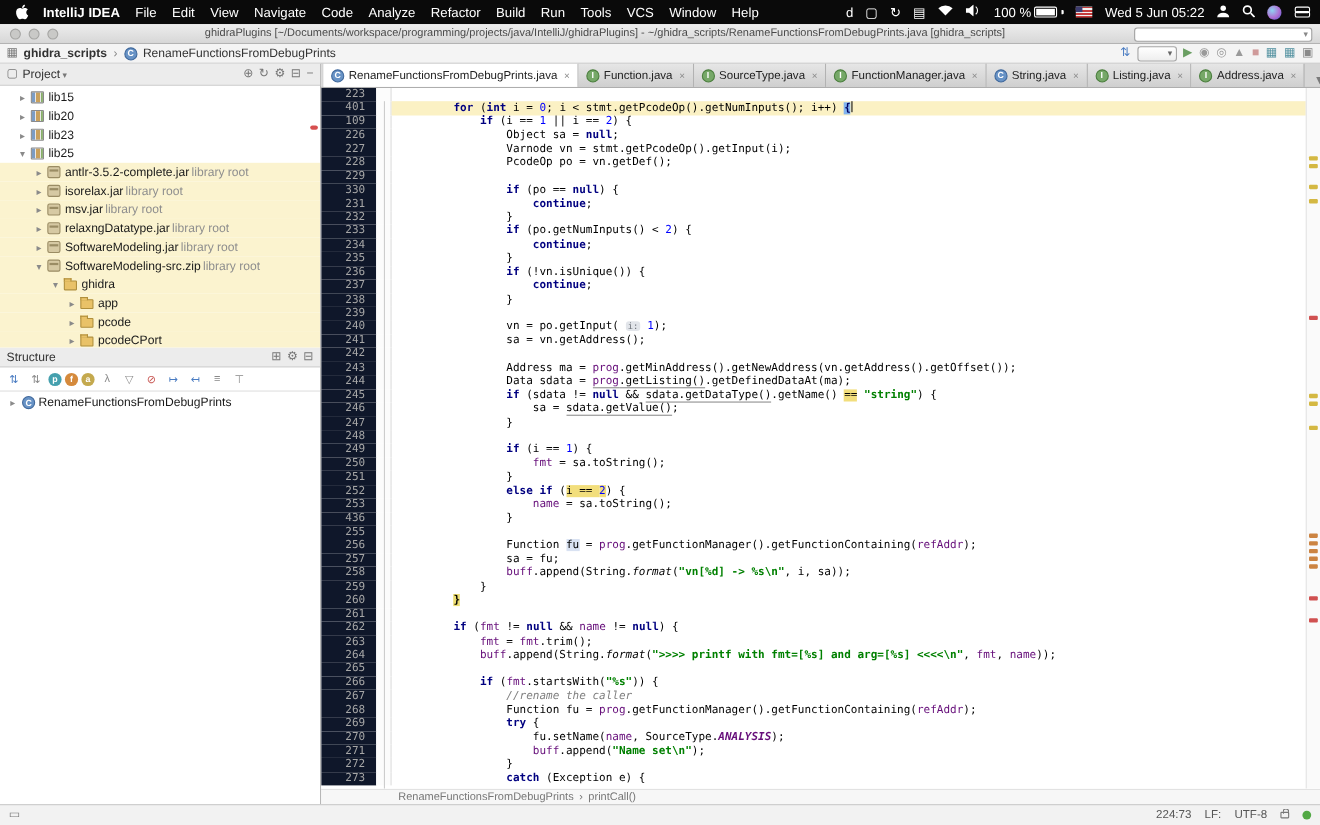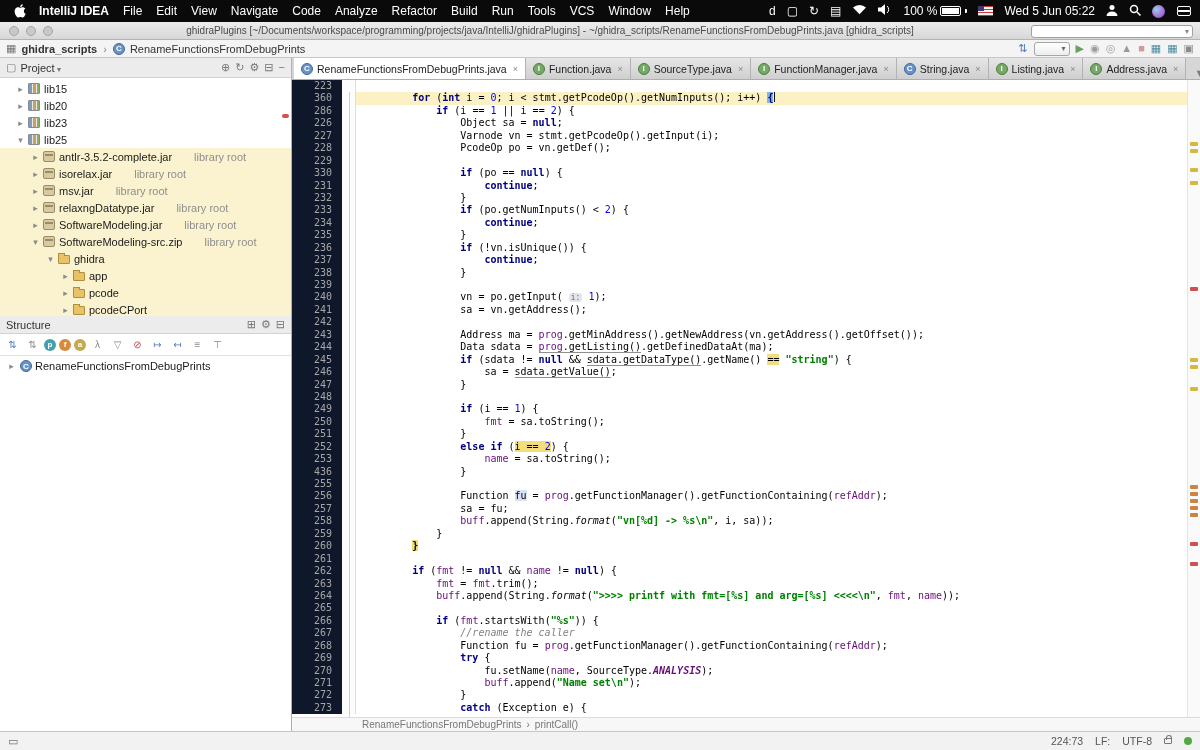--- a/index.html
+++ b/index.html
@@ -45,21 +45,21 @@
 .sidebar{width:292px;flex:none;border-right:1px solid #b0b0b0;display:flex;flex-direction:column;background:#fff}
 .phead,.shead{height:20px;background:#ececec;border-bottom:1px solid #d2d2d2;display:flex;align-items:center;font-size:11px;color:#333;padding:0 6px;gap:4px}
 .shead{height:18px}
 .head-icons{margin-left:auto;display:flex;gap:5px}
 .drop::after{content:" ▾";font-size:8px;color:#777}
 .tree{height:238px;overflow:hidden;position:relative;padding-top:2px}
 .trow{height:17px;display:flex;align-items:center;font-size:11px;color:#1a1a1a;white-space:nowrap}
 .trow.cream{background:#fbf3cf}
 .arrow{width:11px;color:#8a8a8a;font-size:9px;text-align:center;flex:none}
 .tlabel{margin-left:1px}
-.tsuffix{color:#8e8e8e;margin-left:22px}
+.tsuffix{color:#8e8e8e;margin-left:2px}
 .ticon{display:inline-block;width:12px;height:11px;margin:0 3px 0 2px;position:relative;flex:none}
 .ticon.lib{background:linear-gradient(90deg,#7b9cc4 0 3px,#e8e8e8 3px 4px,#c9a05c 4px 7px,#e8e8e8 7px 8px,#89b06a 8px 12px);border:1px solid #8a8a8a;border-radius:1px}
 .ticon.jar{background:#d6c9a3;border:1px solid #9a8c64;border-radius:2px}
 .ticon.jar::before{content:"";position:absolute;left:1px;right:1px;top:2px;height:2px;background:#9a8c64}
 .ticon.pkg{background:#e9c268;border:1px solid #b08f3c;border-radius:1px;height:9px;margin-top:2px}
 .ticon.pkg::before{content:"";position:absolute;top:-3px;left:-1px;width:5px;height:2px;background:#e9c268;border:1px solid #b08f3c;border-bottom:none}
 .pmark{position:absolute;right:2px;top:36px;width:7px;height:4px;border-radius:2px;background:#d64f4f}
 .stoolbar{height:22px;border-bottom:1px solid #e0e0e0;display:flex;align-items:center;gap:3px;padding:0 4px}
 .sicon{width:17px;height:16px;display:inline-flex;align-items:center;justify-content:center;font-size:10px;border-radius:2px}
 .chip{width:12px;height:12px;border-radius:50%;color:#fff;font-size:8px;font-weight:bold;display:inline-flex;align-items:center;justify-content:center}
@@ -343,26 +343,26 @@
         </span>
     </div>
     <div class="codearea">
       <div id="lines">
           <div class="erow">
             <span class="ln">223</span>
             <span class="fold"></span>
             <span class="codeln"></span>
           </div>
           <div class="erow">
-            <span class="ln">360</span>
+            <span class="ln">401</span>
             <span class="fold"></span>
             <span class="codeln caret">        <span class="tk k">for</span><span class="tk p"> (</span><span class="tk k">int</span><span class="tk p"> i = </span><span class="tk n">0</span><span class="tk p">; i &lt; stmt.getPcodeOp().getNumInputs(); i++) </span><span class="tk b1">{</span><span class="tk cb"></span></span>
           </div>
           <div class="erow">
-            <span class="ln">286</span>
+            <span class="ln">109</span>
             <span class="fold"></span>
             <span class="codeln">            <span class="tk k">if</span><span class="tk p"> (i == </span><span class="tk n">1</span><span class="tk p"> || i == </span><span class="tk n">2</span><span class="tk p">) {</span></span>
           </div>
           <div class="erow">
             <span class="ln">226</span>
             <span class="fold"></span>
             <span class="codeln">                <span class="tk p">Object sa = </span><span class="tk k">null</span><span class="tk p">;</span></span>
           </div>
           <div class="erow">
             <span class="ln">227</span>

